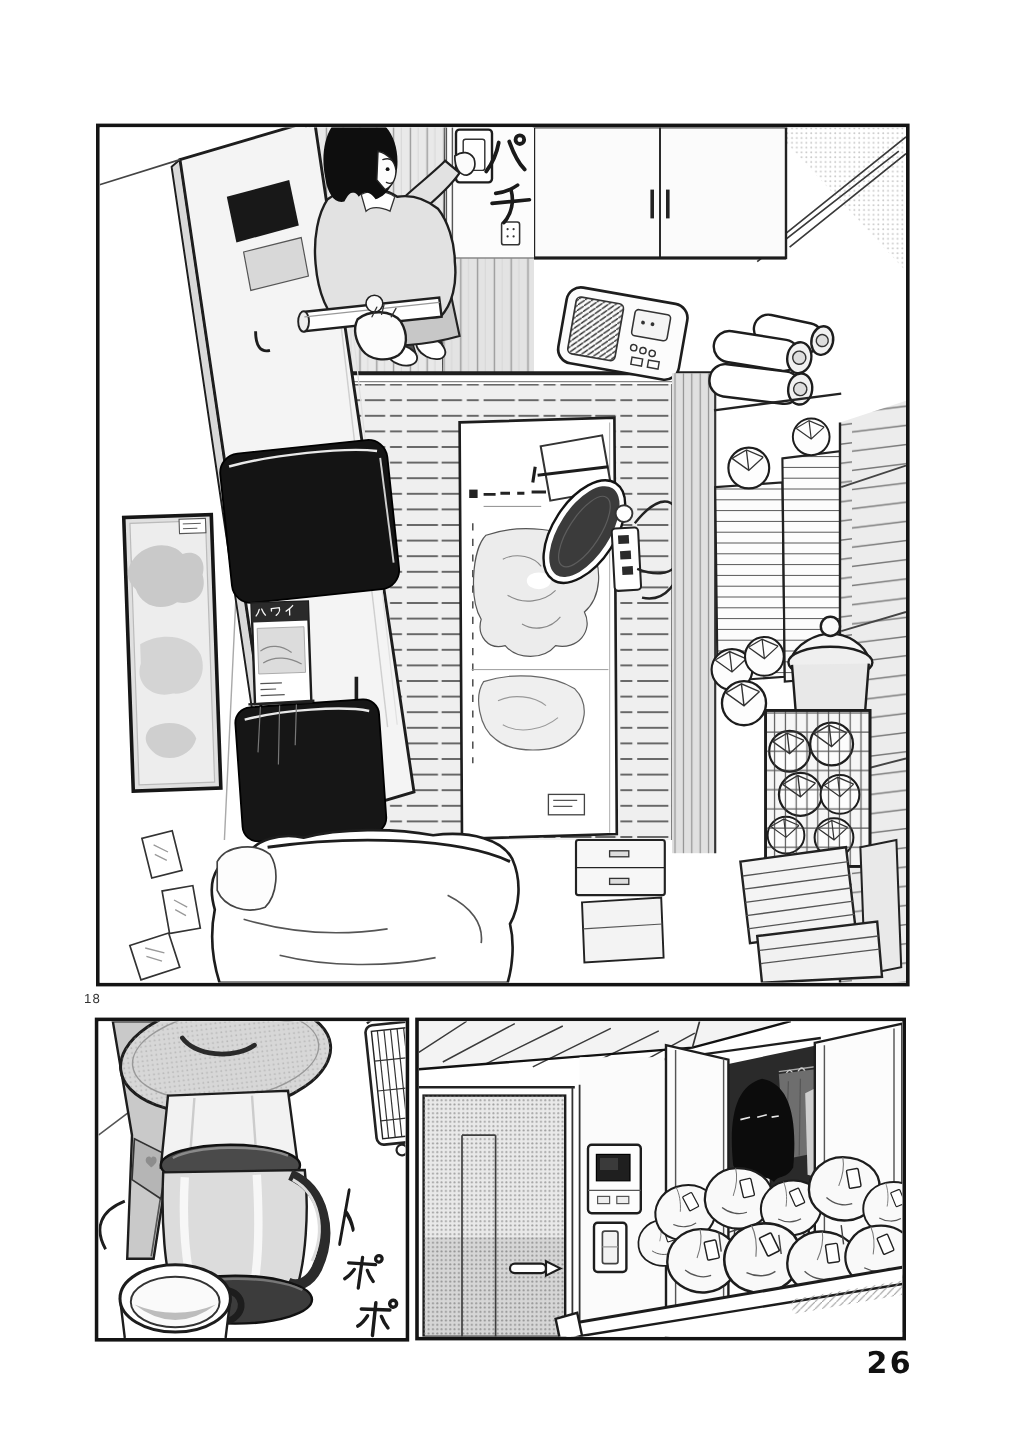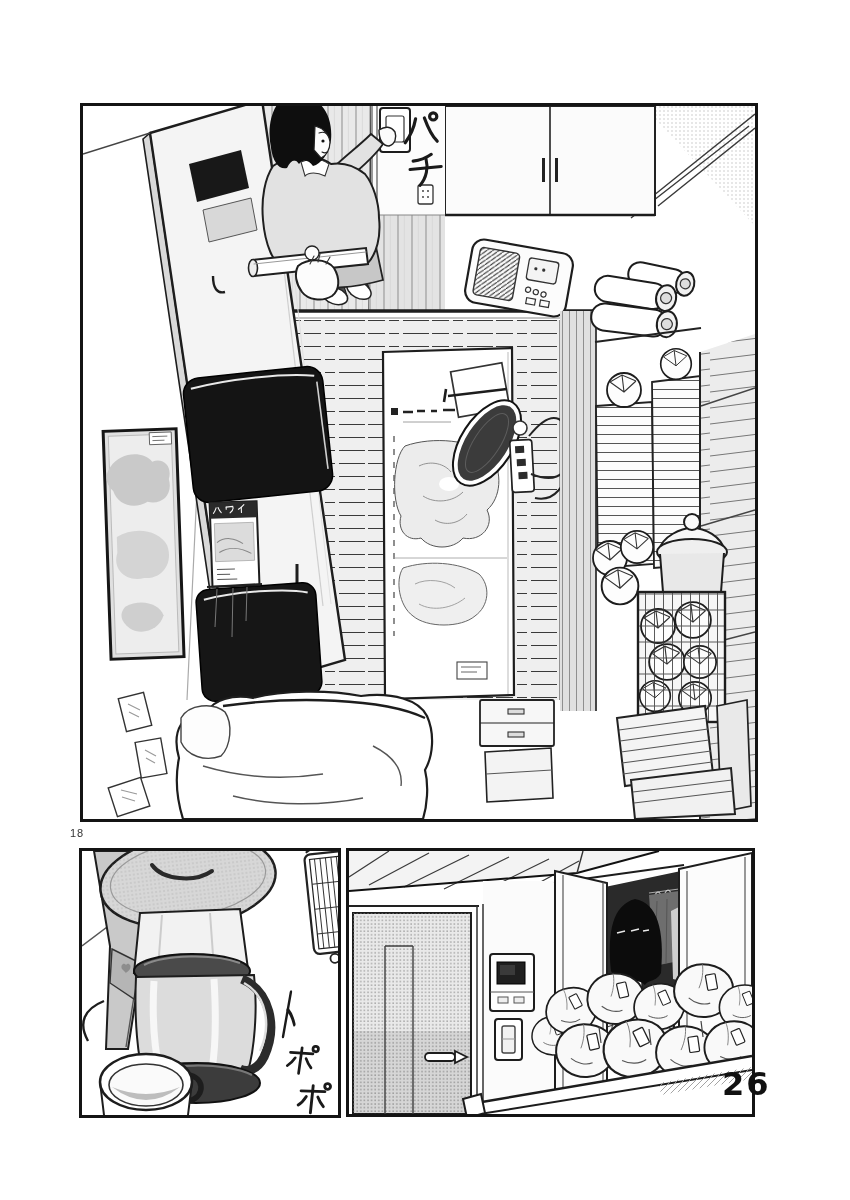--- a/index.html
+++ b/index.html
@@ -3,21 +3,21 @@
 <meta charset="utf-8">
 <style>
   html,body{margin:0;padding:0;background:#ffffff;}
   .comic-page{position:relative;width:776px;height:1200px;background:#ffffff;overflow:hidden;
               font-family:"Liberation Sans", sans-serif;color:#1c1c1c;text-align:right;}
   .panel{position:absolute;background:#ffffff;border:3px solid #141414;box-sizing:border-box;overflow:hidden;}
   #panel-room{left:80px;top:103px;width:678px;height:719px;}
   #panel-coffee{left:79px;top:848px;width:262px;height:270px;}
   #panel-hall{left:346px;top:848px;width:409px;height:269px;}
   .folio-left{position:absolute;left:70px;top:827px;font-size:11px;letter-spacing:1px;color:#333;}
-  .folio-right{position:absolute;left:722px;top:1065px;font-size:32px;font-weight:bold;letter-spacing:2px;
+  .folio-right{position:absolute;left:722px;top:1121px;font-size:25px;font-weight:bold;letter-spacing:2px;
                color:#111;font-family:"DejaVu Sans", sans-serif;}
   svg{display:block;}
   .sr-only{position:absolute;width:1px;height:1px;overflow:hidden;clip-path:inset(50%);white-space:nowrap;}
 </style>
 </head>
 <body>
 
 <div class="comic-page">
 
   <div class="panel" id="panel-room">

